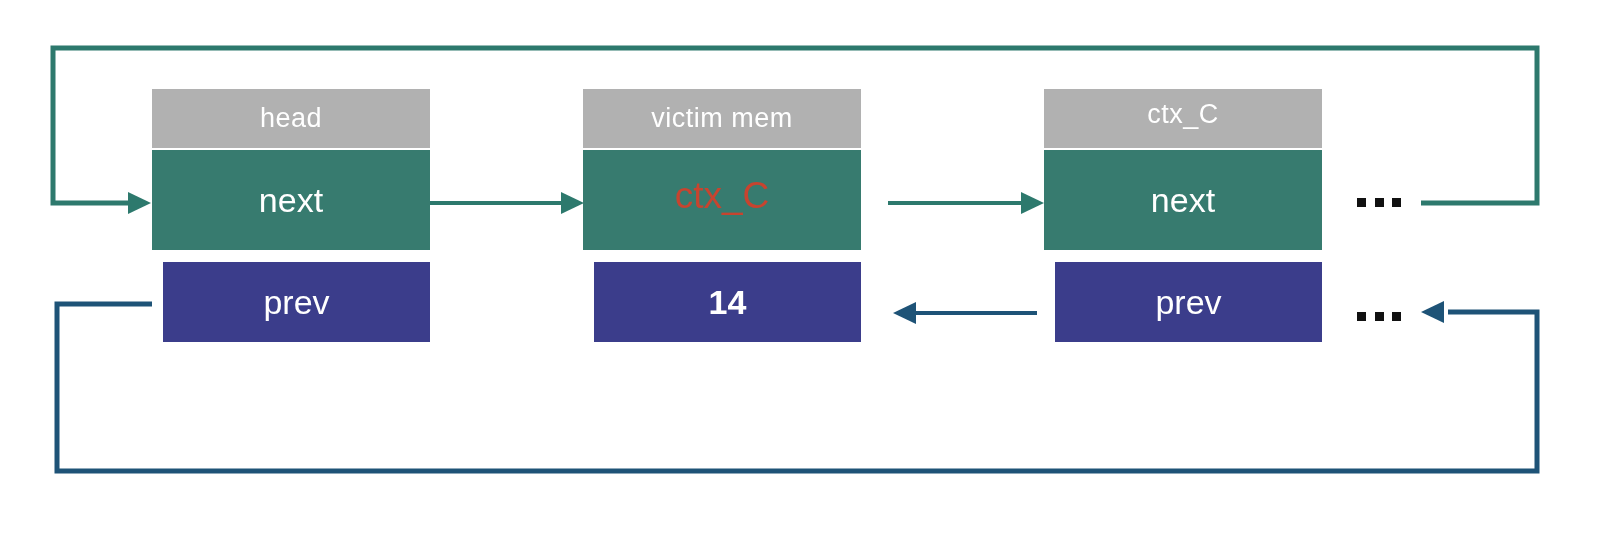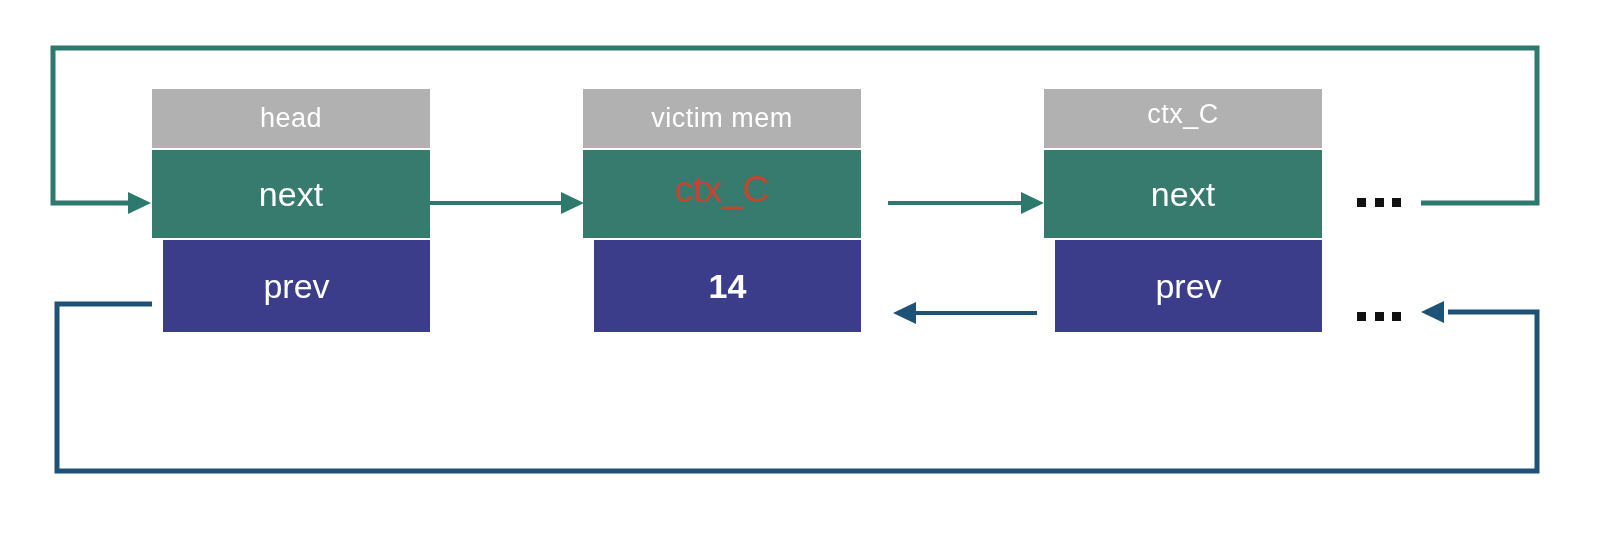--- a/index.html
+++ b/index.html
@@ -34,22 +34,22 @@
   .hdr{
     height:59px;margin-bottom:2px;
     background:var(--header-bg);color:var(--cell-text);
     display:flex;align-items:center;justify-content:center;
     font-size:27px;letter-spacing:0.5px;
   }
   .cell{
     display:flex;align-items:center;justify-content:center;
     color:var(--cell-text);font-size:34px;
   }
-  .next-cell{height:88px;margin-bottom:2px;background:var(--next-bg);}
-  .prev-cell{height:92px;background:var(--prev-bg);margin-left:11px;}
+  .next-cell{height:100px;margin-bottom:12px;background:var(--next-bg);}
+  .prev-cell{height:80px;background:var(--prev-bg);margin-left:11px;}
   .u-wrap{display:inline-flex;flex-direction:column;align-items:center;}
   .dash-underline{
     height:6px;margin:3px -7px 0 -7px;
     background:repeating-linear-gradient(90deg,
       var(--corrupt-underline) 0 10px, transparent 10px 16px);
   }
   .corrupt{color:var(--corrupt-text);font-size:37px;font-weight:500;}
   .val{font-weight:600;}
 </style>
 </head>

